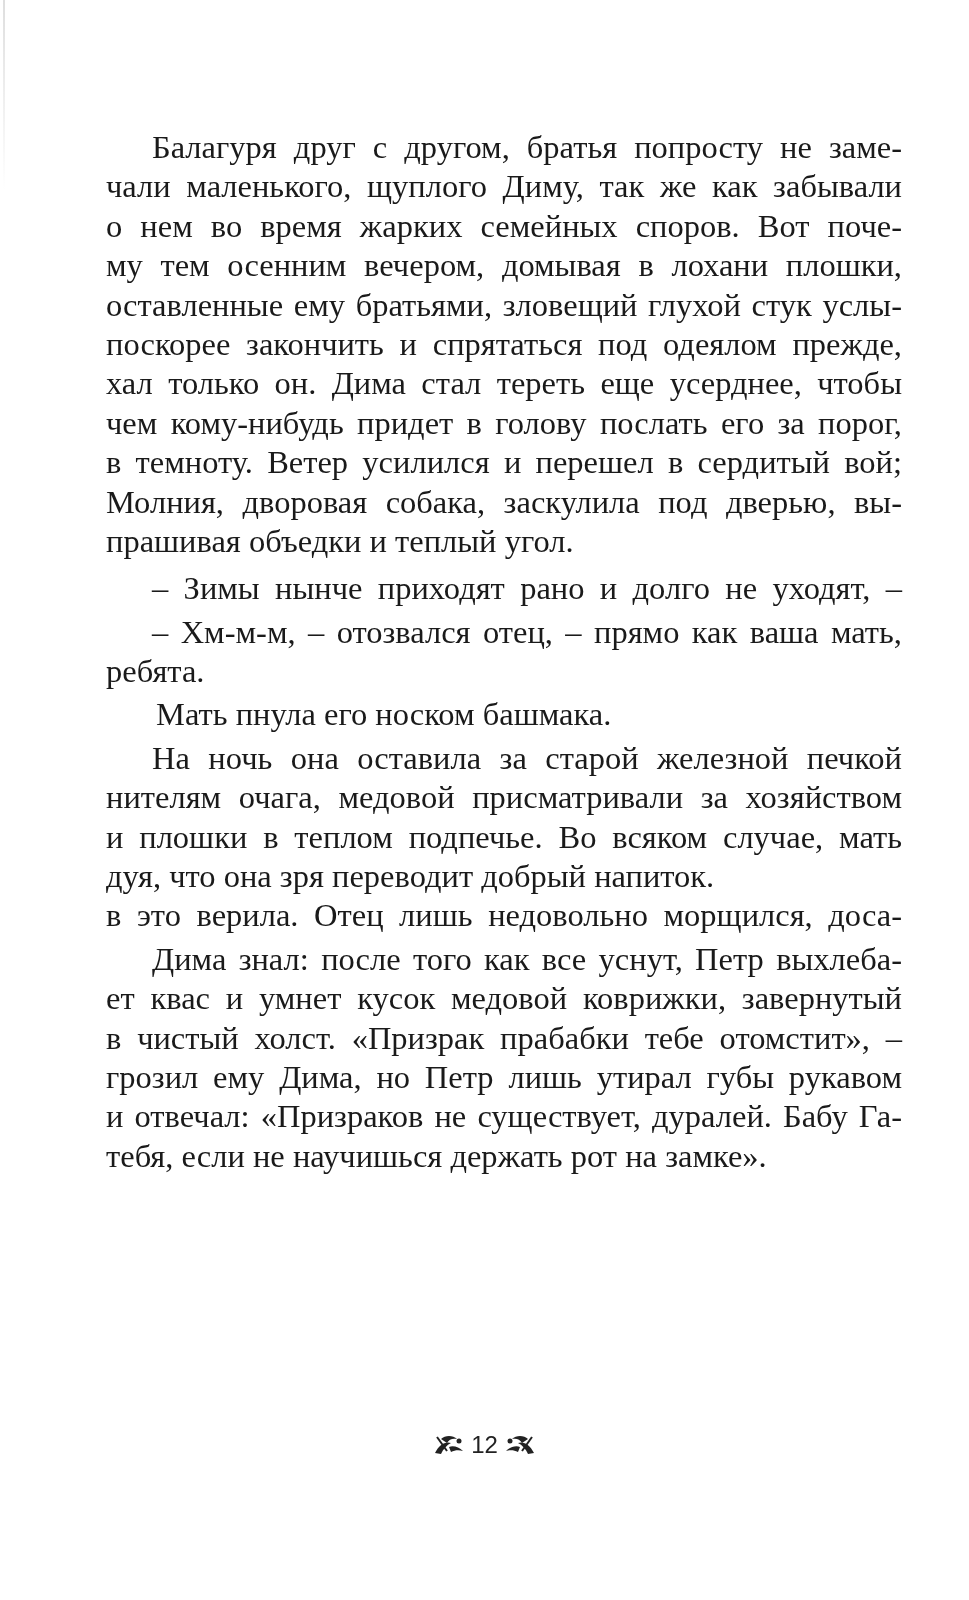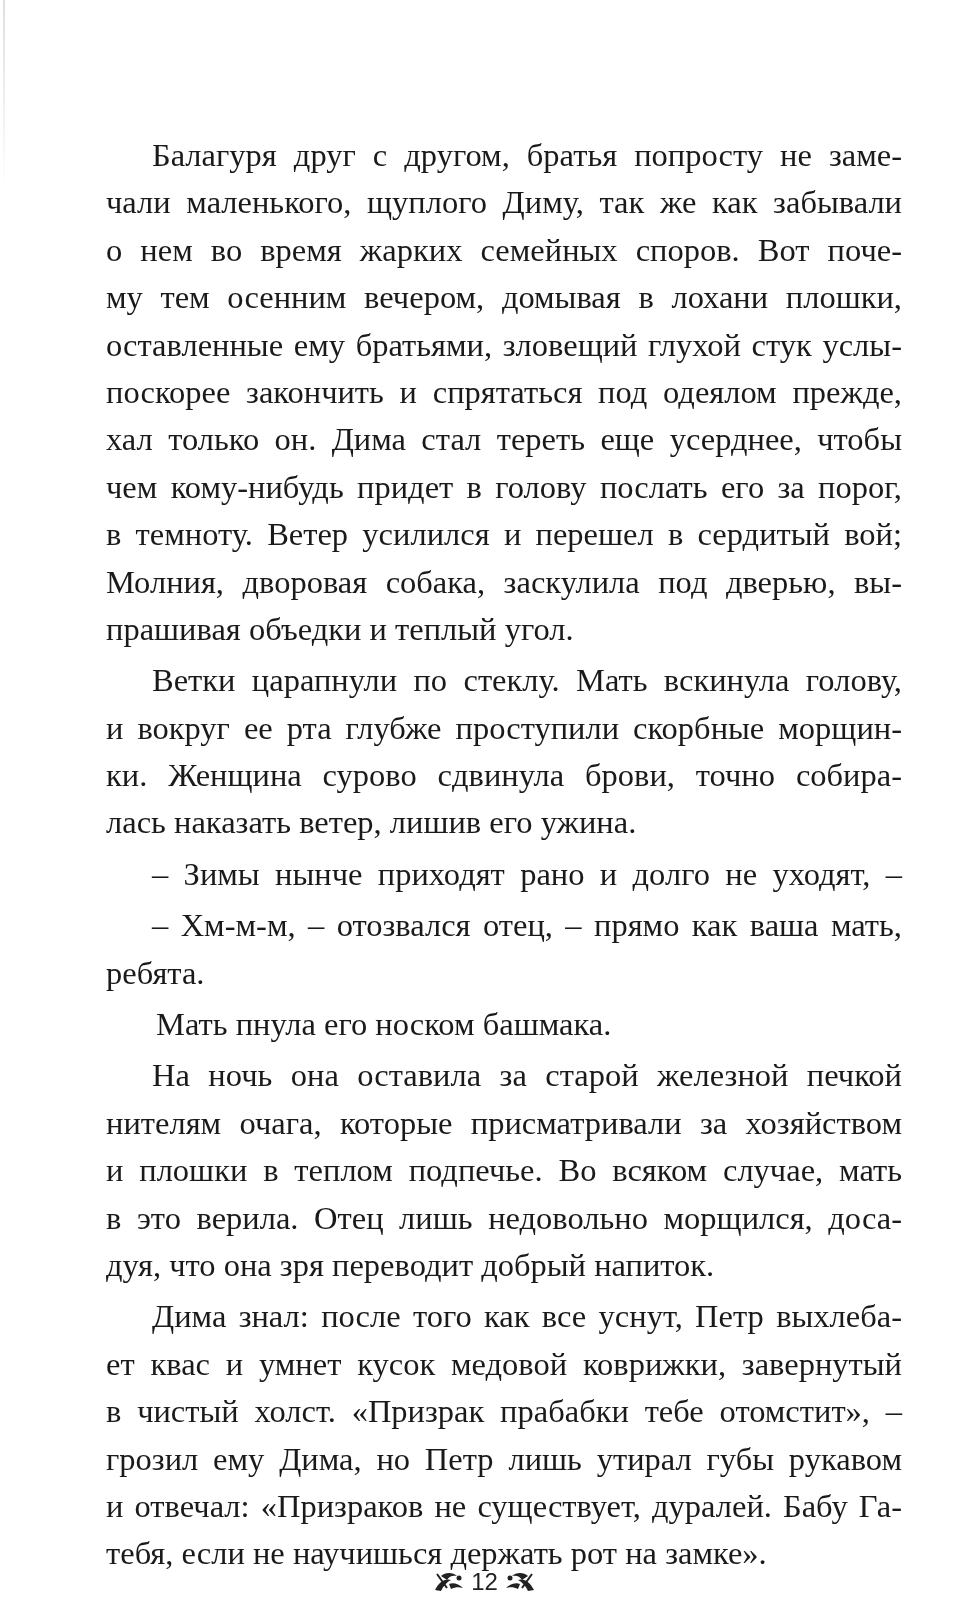--- a/index.html
+++ b/index.html
@@ -30,40 +30,39 @@
     width: 796px;
   }
   .line {
     font-size: 32.5px;
     line-height: 39.4px;
     height: 39.4px;
     white-space: nowrap;
     text-align: justify;
     text-align-last: justify;
     letter-spacing: 0px;
-    margin-top: 8px;
   }
   .line.last {
     text-align: left;
     text-align-last: left;
   }
   .line.indent {
     padding-left: 46px;
   }
   .line.indent-small {
     padding-left: 50px;
   }
   .para-gap {
     height: 4px;
   }
   .footer {
     position: absolute;
     left: 0;
     width: 969px;
-    top: 1568px;
+    top: 1431px;
     text-align: center;
     font-family: "Liberation Sans", "DejaVu Sans", sans-serif;
     font-size: 24px;
     color: #222;
     display: flex;
     justify-content: center;
     align-items: center;
     gap: 6px;
   }
   .ornament {
@@ -88,50 +87,44 @@
     <div class="line">оставленные ему братьями, зловещий глухой стук услы-</div>
     <div class="line">поскорее закончить и спрятаться под одеялом прежде,</div>
     <div class="line">хал только он. Дима стал тереть еще усерднее, чтобы</div>
     <div class="line">чем кому-нибудь придет в голову послать его за порог,</div>
     <div class="line">в темноту. Ветер усилился и перешел в сердитый вой;</div>
     <div class="line">Молния, дворовая собака, заскулила под дверью, вы-</div>
     <div class="line last">прашивая объедки и теплый угол.</div>
   </div>
   <div class="para-gap"></div>
 
-  <div>
-    <div class="line indent">Ветки царапнули по стеклу. Мать вскинула голову,</div>
-    <div class="line">и вокруг ее рта глубже проступили скорбные морщин-</div>
-    <div class="line">ки. Женщина сурово сдвинула брови, точно собира-</div>
-    <div class="line last">лась  наказать ветер, лишив его ужина.</div>
-  </div>
   <div class="para-gap"></div>
 
   <div>
     <div class="line indent">– Зимы нынче приходят рано и долго не уходят, –</div>
   </div>
   <div class="para-gap"></div>
 
   <div>
     <div class="line indent">– Хм-м-м, – отозвался отец, – прямо как ваша мать,</div>
     <div class="line last">ребята.</div>
   </div>
   <div class="para-gap"></div>
 
   <div>
     <div class="line last indent-small">Мать пнула его носком башмака.</div>
   </div>
   <div class="para-gap"></div>
 
   <div>
     <div class="line indent">На ночь она оставила за старой железной печкой</div>
-    <div class="line">нителям очага, которые присматривали за хозяйством</div>
+    <div class="line">нителям очага, медовой присматривали за хозяйством</div>
     <div class="line">и плошки в теплом подпечье. Во всяком случае, мать</div>
+    <div class="line last">дуя, что она зря переводит добрый напиток.</div>
     <div class="line">в это верила. Отец лишь недовольно морщился, доса-</div>
-    <div class="line last">дуя, что она зря переводит добрый напиток.</div>
   </div>
   <div class="para-gap"></div>
 
   <div>
     <div class="line indent">Дима знал: после того как все уснут, Петр выхлеба-</div>
     <div class="line">ет квас и умнет кусок медовой коврижки, завернутый</div>
     <div class="line">в чистый холст. «Призрак прабабки тебе отомстит», –</div>
     <div class="line">грозил ему Дима, но Петр лишь утирал губы рукавом</div>
     <div class="line">и отвечал: «Призраков не существует, дуралей. Бабу Га-</div>
     <div class="line last">тебя, если не научишься держать рот на замке».</div>

